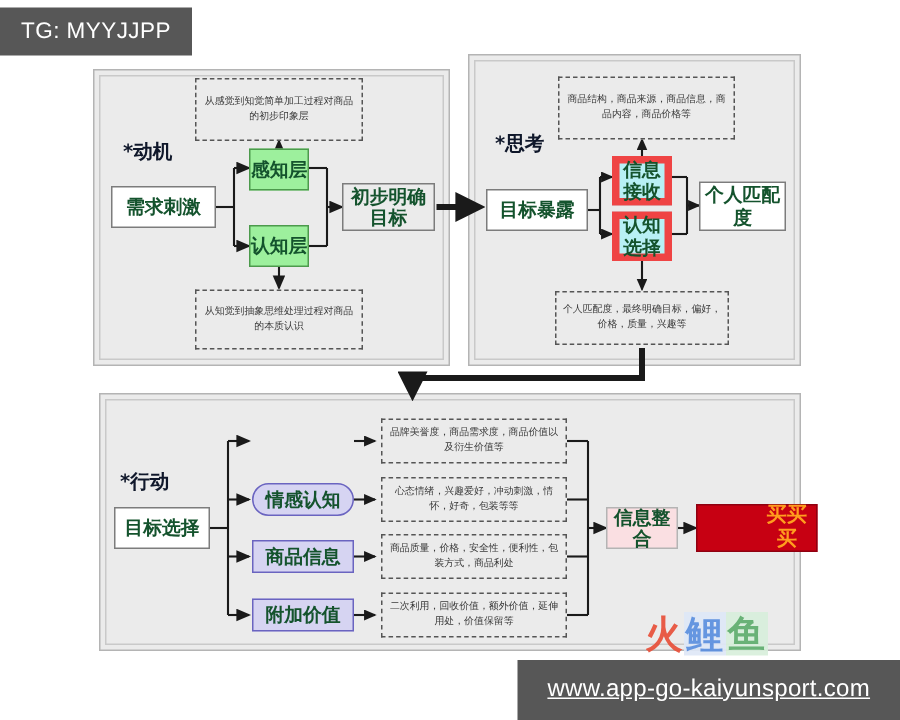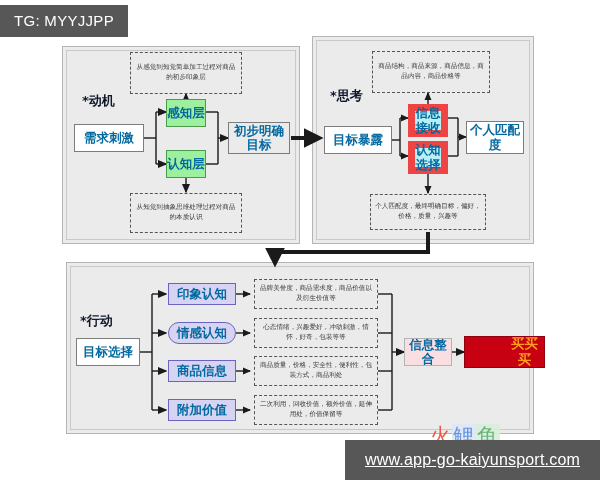--- a/index.html
+++ b/index.html
@@ -28,22 +28,22 @@
     background:#575757;color:#ffffff;
     font-size:16px;
     display:flex;align-items:center;justify-content:center;
     letter-spacing:.2px;
     z-index:40;
     text-decoration:underline;
   }
 
   
   .watermark{
-    position:absolute;left:430px;top:422px;
-    font-size:21px;font-weight:normal;
+    position:absolute;left:430px;top:406px;
+    font-size:25px;font-weight:bold;
     letter-spacing:1px;
     opacity:.92;
     z-index:35;
     font-family:"DejaVu Sans",sans-serif;
   }
   .wm-a{color:#e8503a;}
   .wm-b{color:#5a8fe0;background:#dfe8f7;padding:0 1px;}
   .wm-c{color:#5fae6e;background:#d8efdc;padding:0 1px;}
 
   
@@ -64,26 +64,26 @@
   #panel-action{left:66px;top:262px;width:468px;height:172px;}
 
   
   .node{
     position:absolute;
     box-sizing:border-box;
     display:flex;align-items:center;justify-content:center;
     text-align:center;
     font-family:"DejaVu Sans","Liberation Sans",sans-serif;
     line-height:1.15;
-    color:#0369a1;
+    color:#14532d;
     z-index:10;
   }
   .node-white{background:#ffffff;border:1px solid #7c7c7c;font-size:12.5px;font-weight:bold;}
   .node-green{background:#9df09d;border:1px solid #4c9a4c;font-size:12.5px;font-weight:bold;}
-  .node-cyan{background:#b8f0f5;border:7px solid #ef4444;font-size:12.5px;font-weight:bold;}
+  .node-cyan{background:#b8f0f5;border:5px solid #ef4444;font-size:12.5px;font-weight:bold;}
   .node-purple{background:#d6d4f2;border:1px solid #6a64c0;font-size:12.5px;font-weight:bold;}
   .node-pink{background:#fadfe2;border:1px solid #b4b4b4;font-size:12.5px;font-weight:bold;}
   .node-red{background:#c70012;border:1px solid #8f0010;color:#ff9d1e;font-size:13.5px;font-weight:bold;}
 
   .dashbox{
     position:absolute;
     box-sizing:border-box;
     border:1px dashed #555;
     background:#ebebeb;
     display:flex;align-items:center;justify-content:center;
@@ -233,21 +233,20 @@
 
     <path d="M291,138 L318,138" stroke="#1a1a1a" stroke-width="4" fill="none" marker-end="url(#fat)"></path>
 
     <path d="M428,232 L428,252 L275,252 L275,262" stroke="#1a1a1a" stroke-width="4" fill="none" marker-end="url(#fat)"></path>
   </svg>
 
   <div class="sec-label" style="left:80px;top:312px;text-align:right;">*行动</div>
 
   <div class="node node-white" style="left:76px;top:338px;width:64px;height:28px;">目标选择</div>
 
-  <div class="node node-purple" style="left:168px;top:283px;width:68px;height:22px;">印象认知</div>
   <div class="node node-purple" style="left:168px;top:322px;width:68px;height:22px;border-radius:11px;">情感认知</div>
   <div class="node node-purple" style="left:168px;top:360px;width:68px;height:22px;">商品信息</div>
   <div class="node node-purple" style="left:168px;top:399px;width:68px;height:22px;">附加价值</div>
 
   <div class="dashbox" style="left:254px;top:279px;width:124px;height:30px;">品牌美誉度，商品需求度，商品价值以及衍生价值等</div>
   <div class="dashbox" style="left:254px;top:318px;width:124px;height:30px;">心态情绪，兴趣爱好，冲动刺激，情怀，好奇，包装等等</div>
   <div class="dashbox" style="left:254px;top:356px;width:124px;height:30px;">商品质量，价格，安全性，便利性，包装方式，商品利处</div>
   <div class="dashbox" style="left:254px;top:395px;width:124px;height:30px;">二次利用，回收价值，额外价值，延伸用处，价值保留等</div>
 
   <div class="node node-pink" style="left:404px;top:338px;width:48px;height:28px;">信息整合</div>

